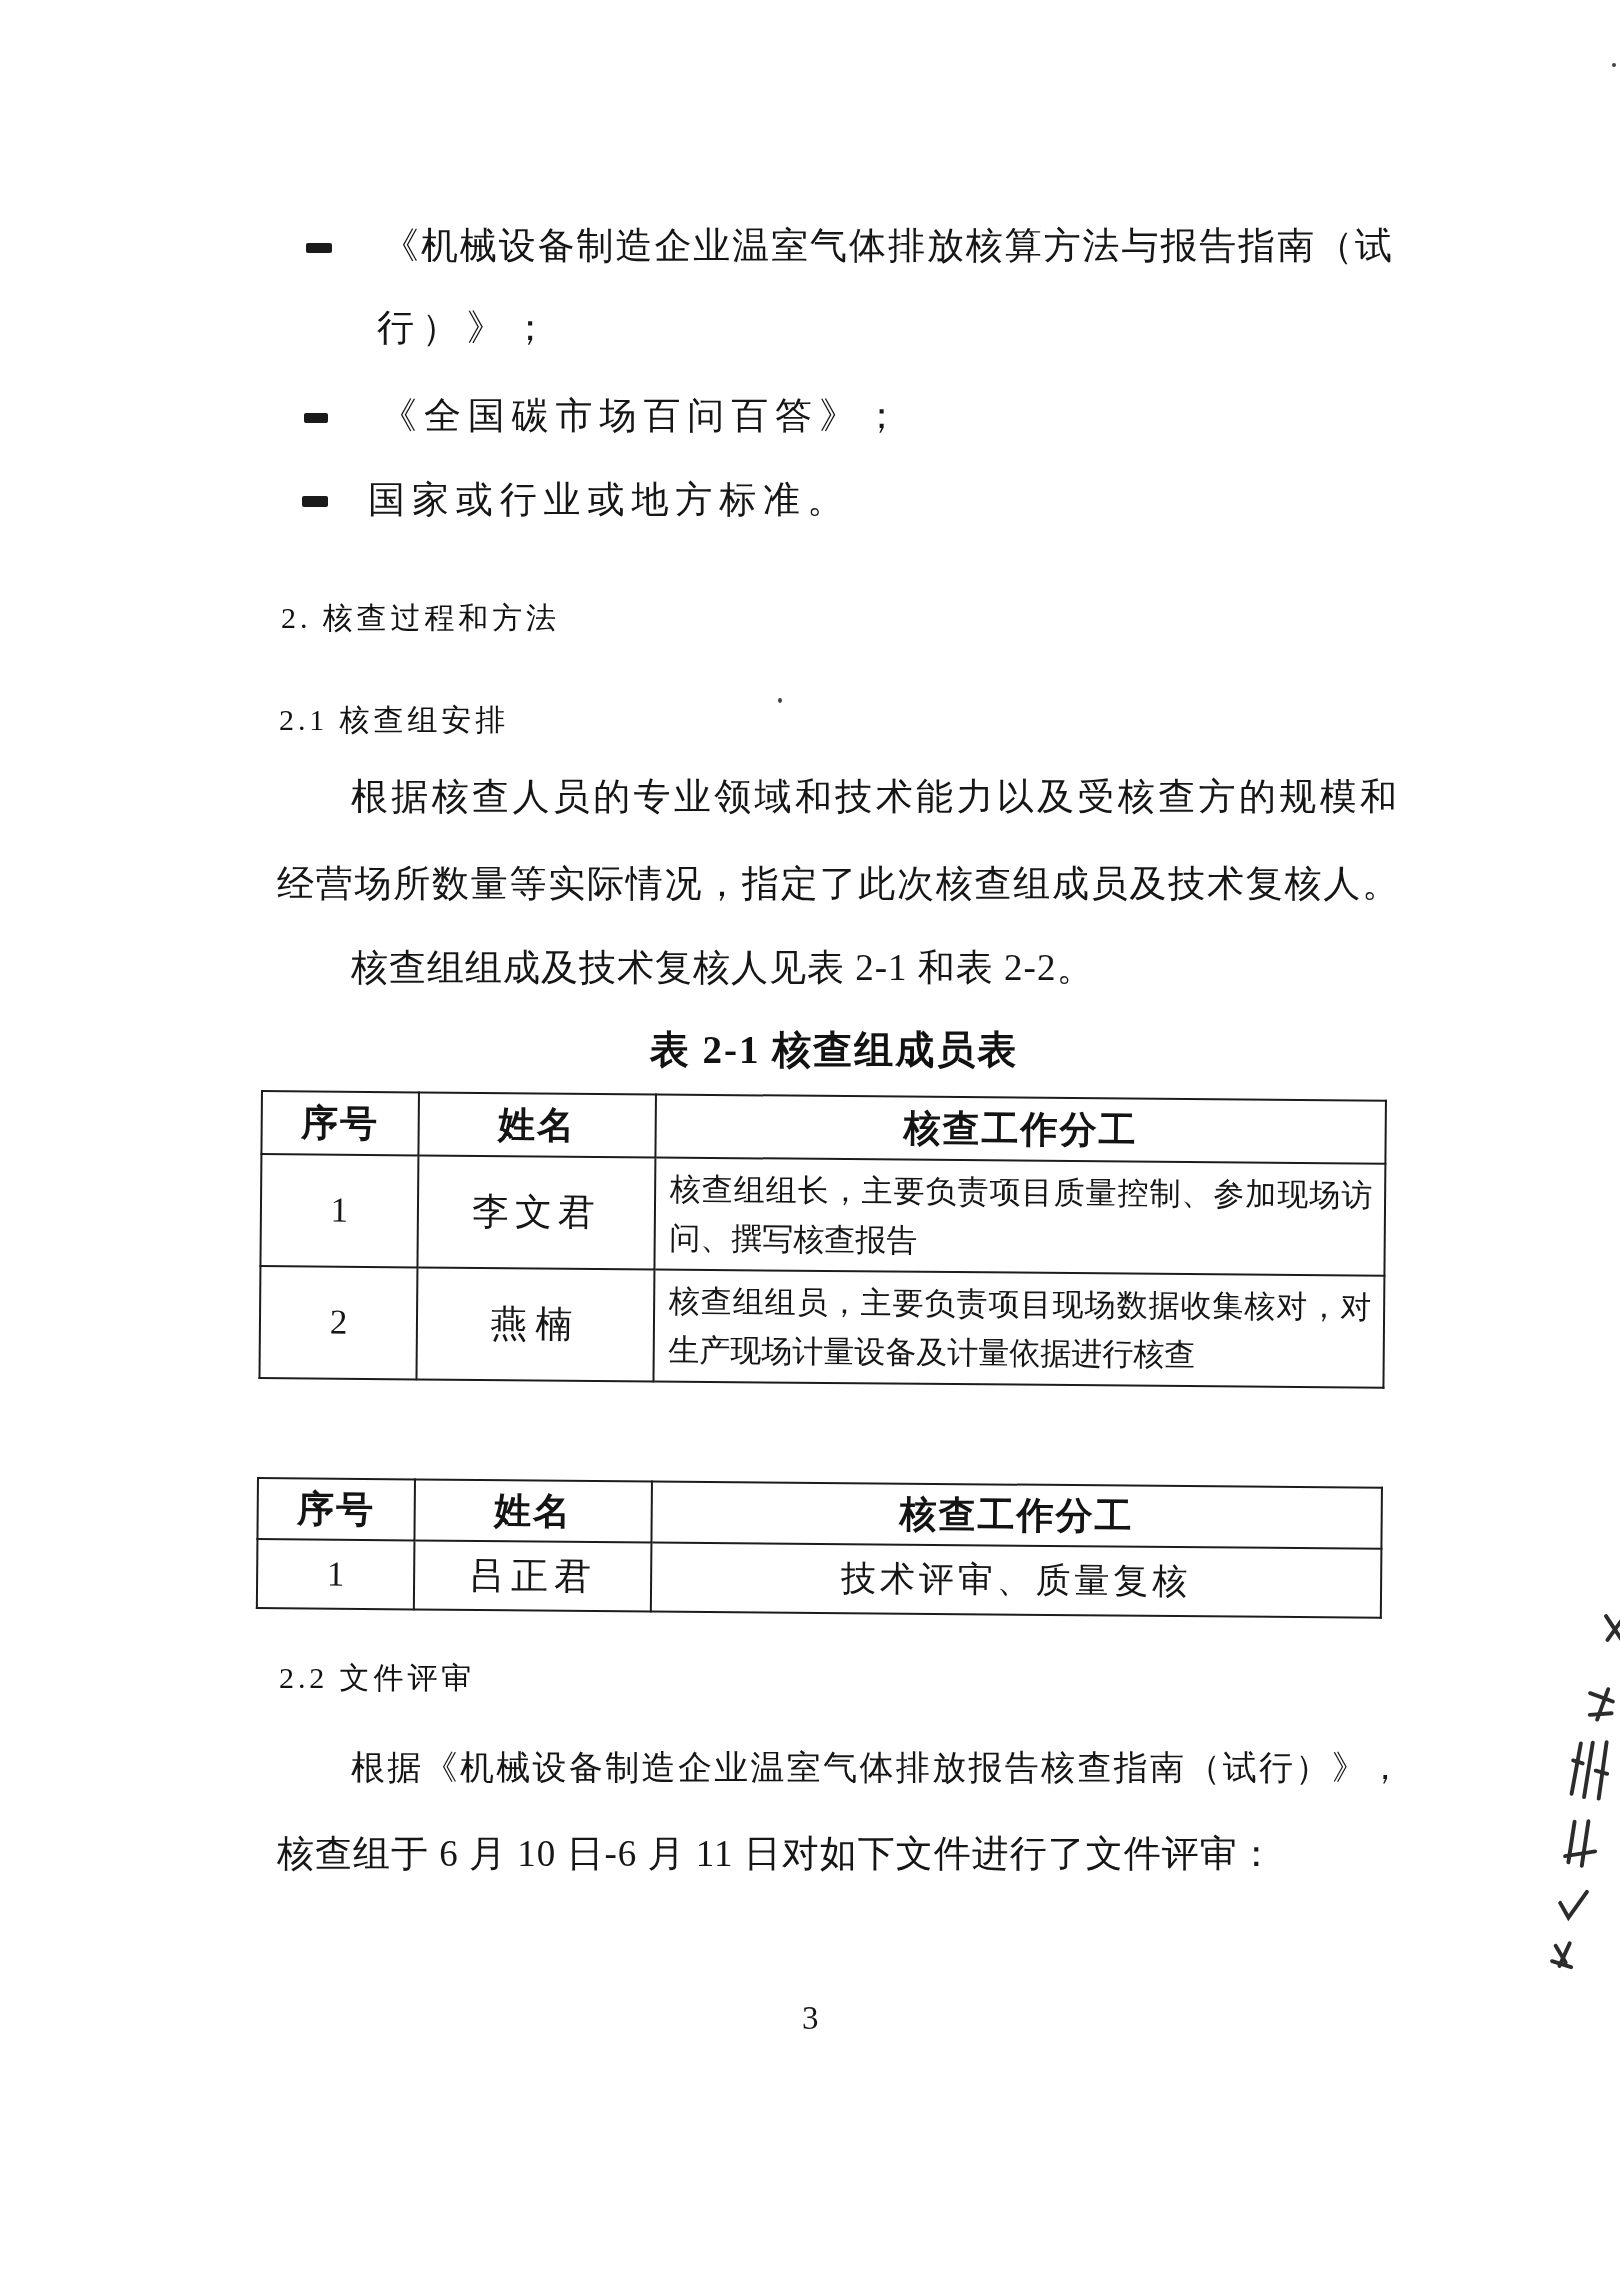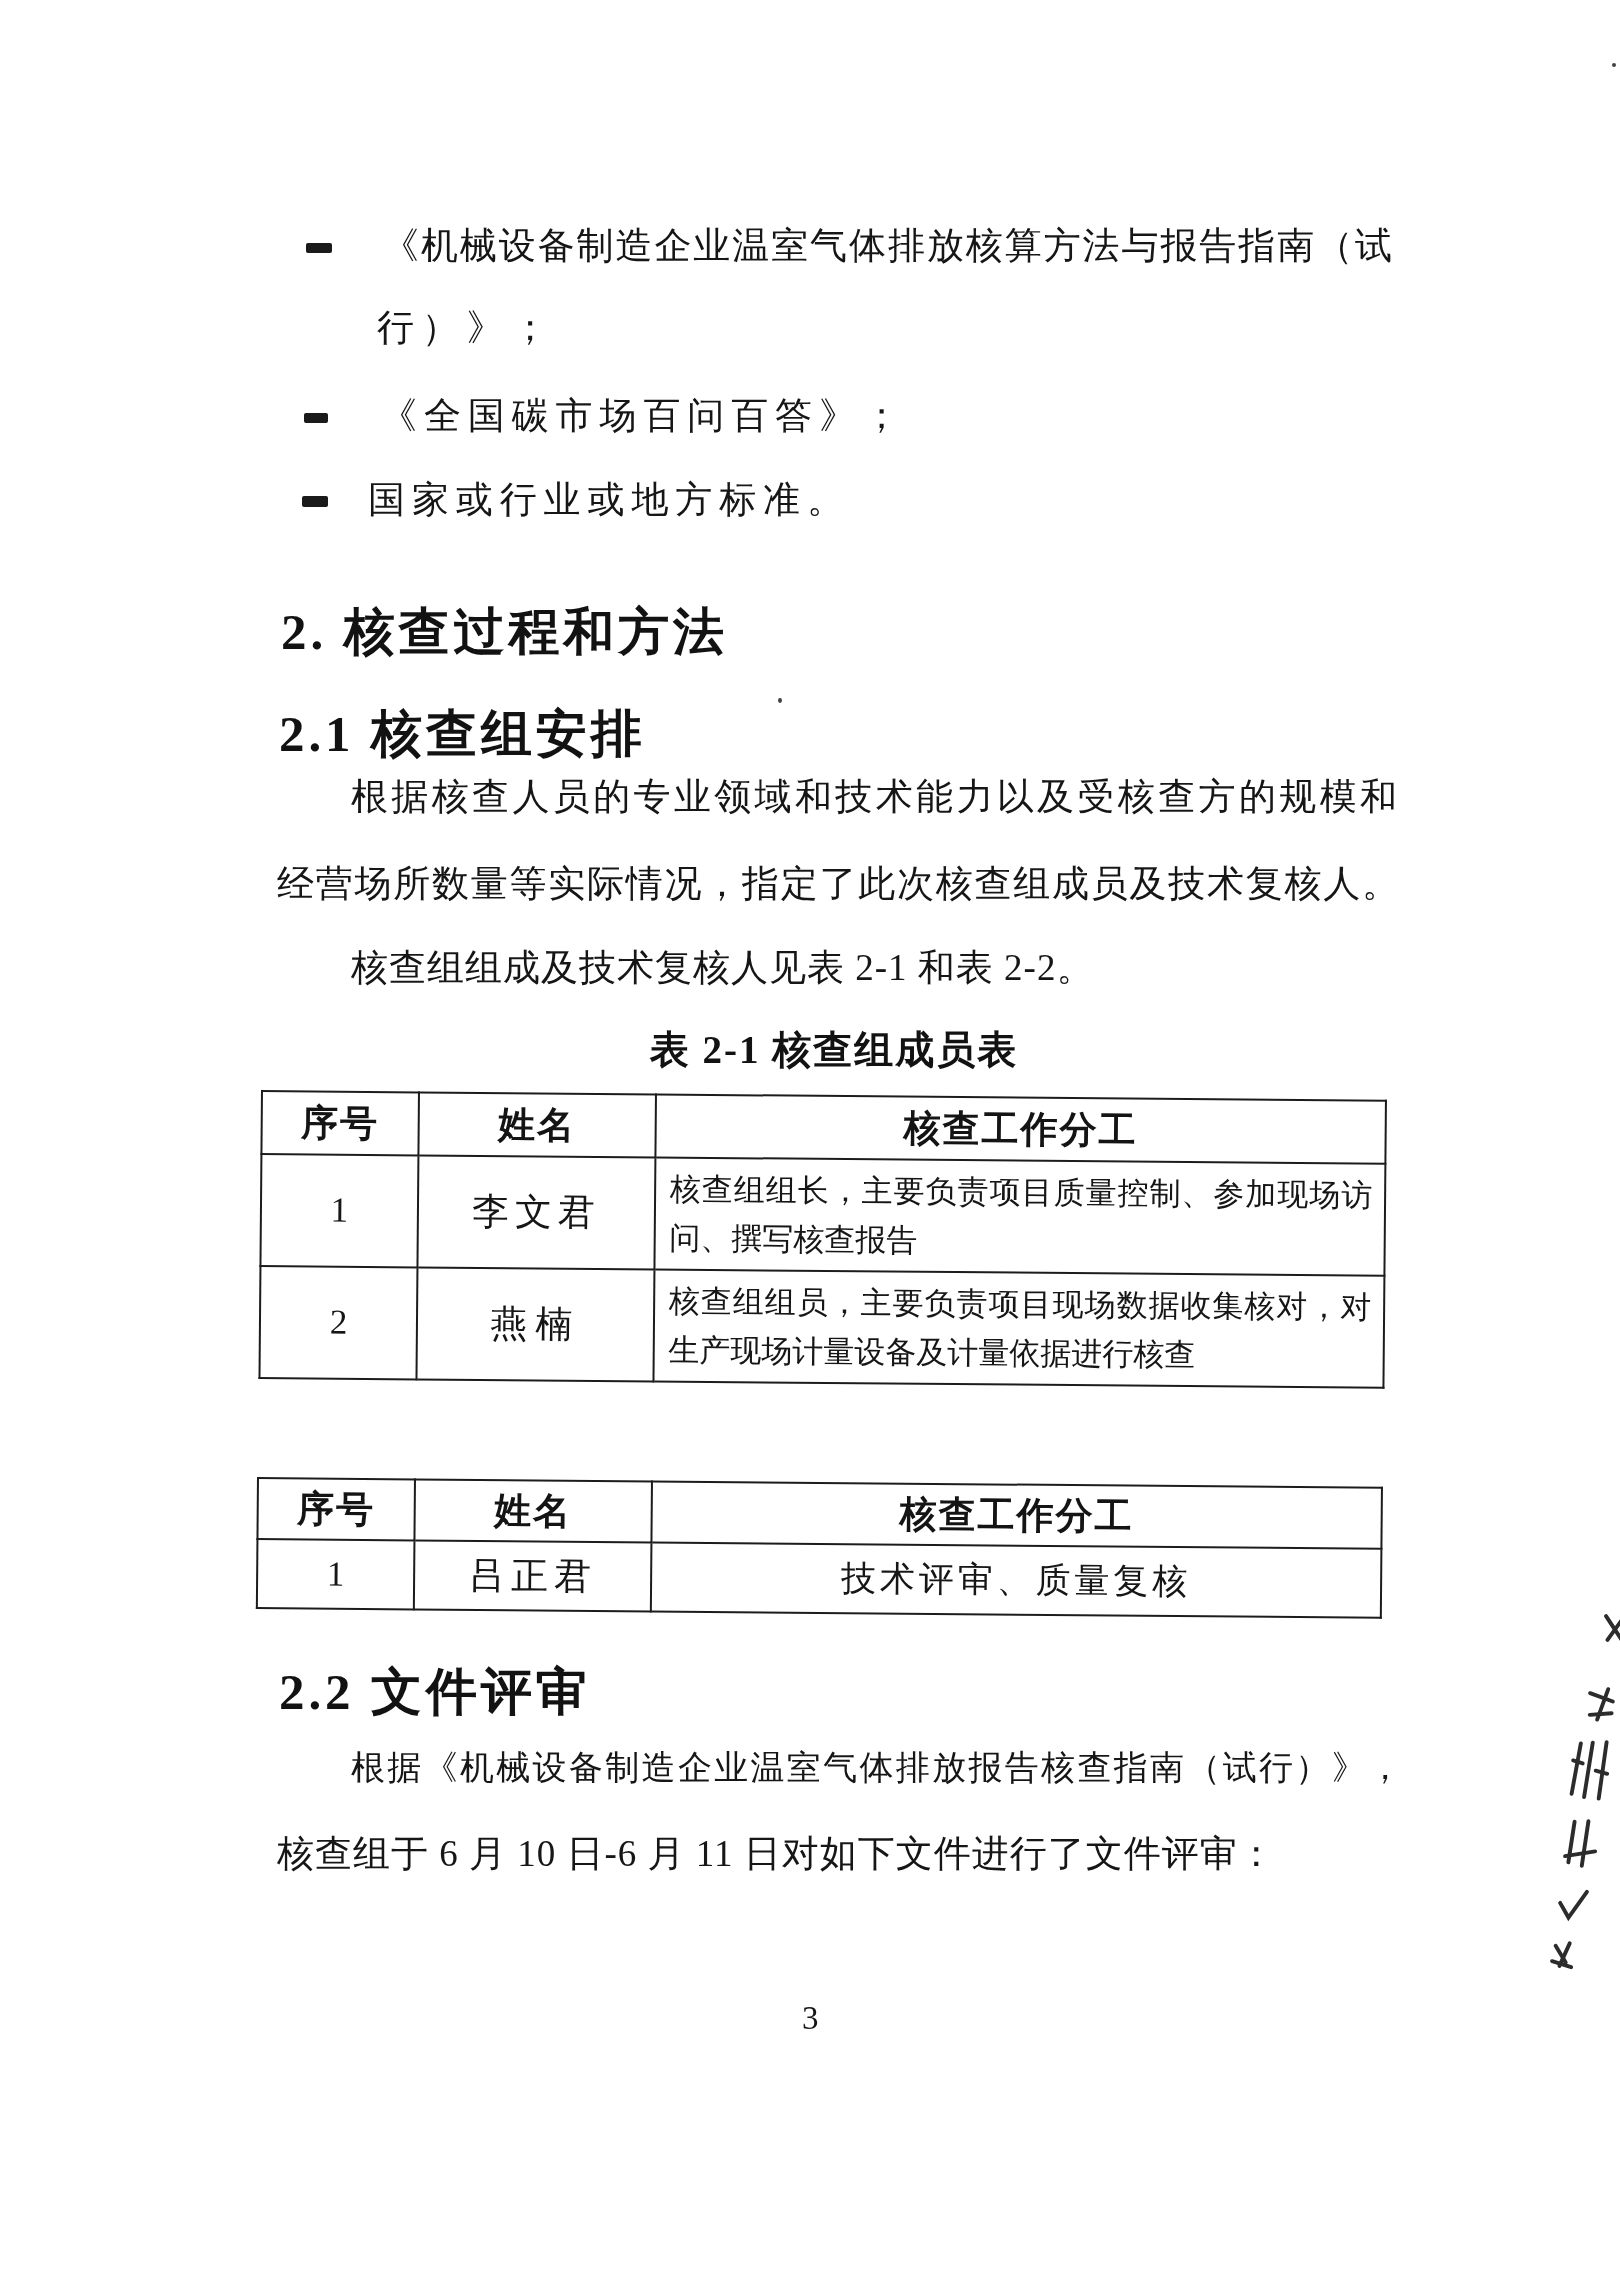--- a/index.html
+++ b/index.html
@@ -35,22 +35,22 @@
     text-align: justify;
     text-align-last: justify;
     text-justify: inter-character;
   }
   .spread7 { letter-spacing: 6.9px; }
   .spread8 { letter-spacing: 7.8px; }
 
   
   .heading {
     position: absolute;
-    font-weight: 700;
-    font-size: 51px;
+    font-weight: 400;
+    font-size: 30px;
     letter-spacing: 3.9px;
     white-space: nowrap;
     color: #121212;
   }
 
   
   .body-line {
     position: absolute;
     font-size: 37px;
     line-height: 53px;

